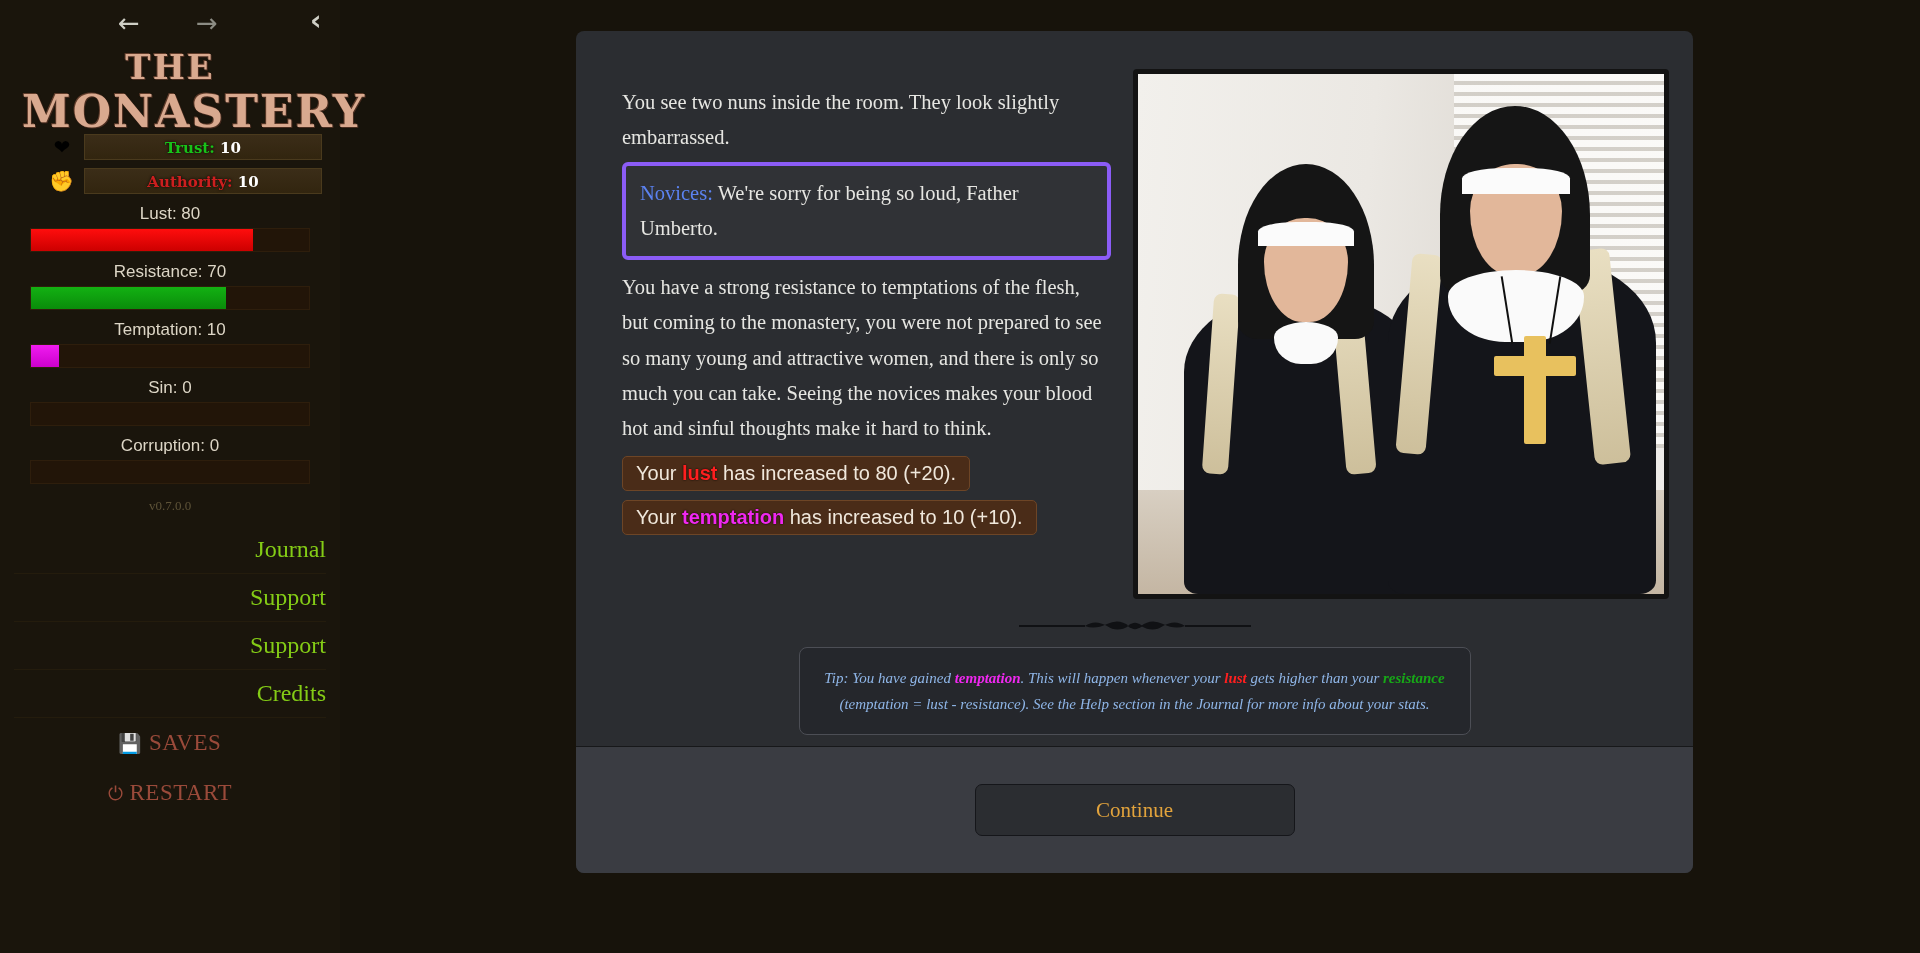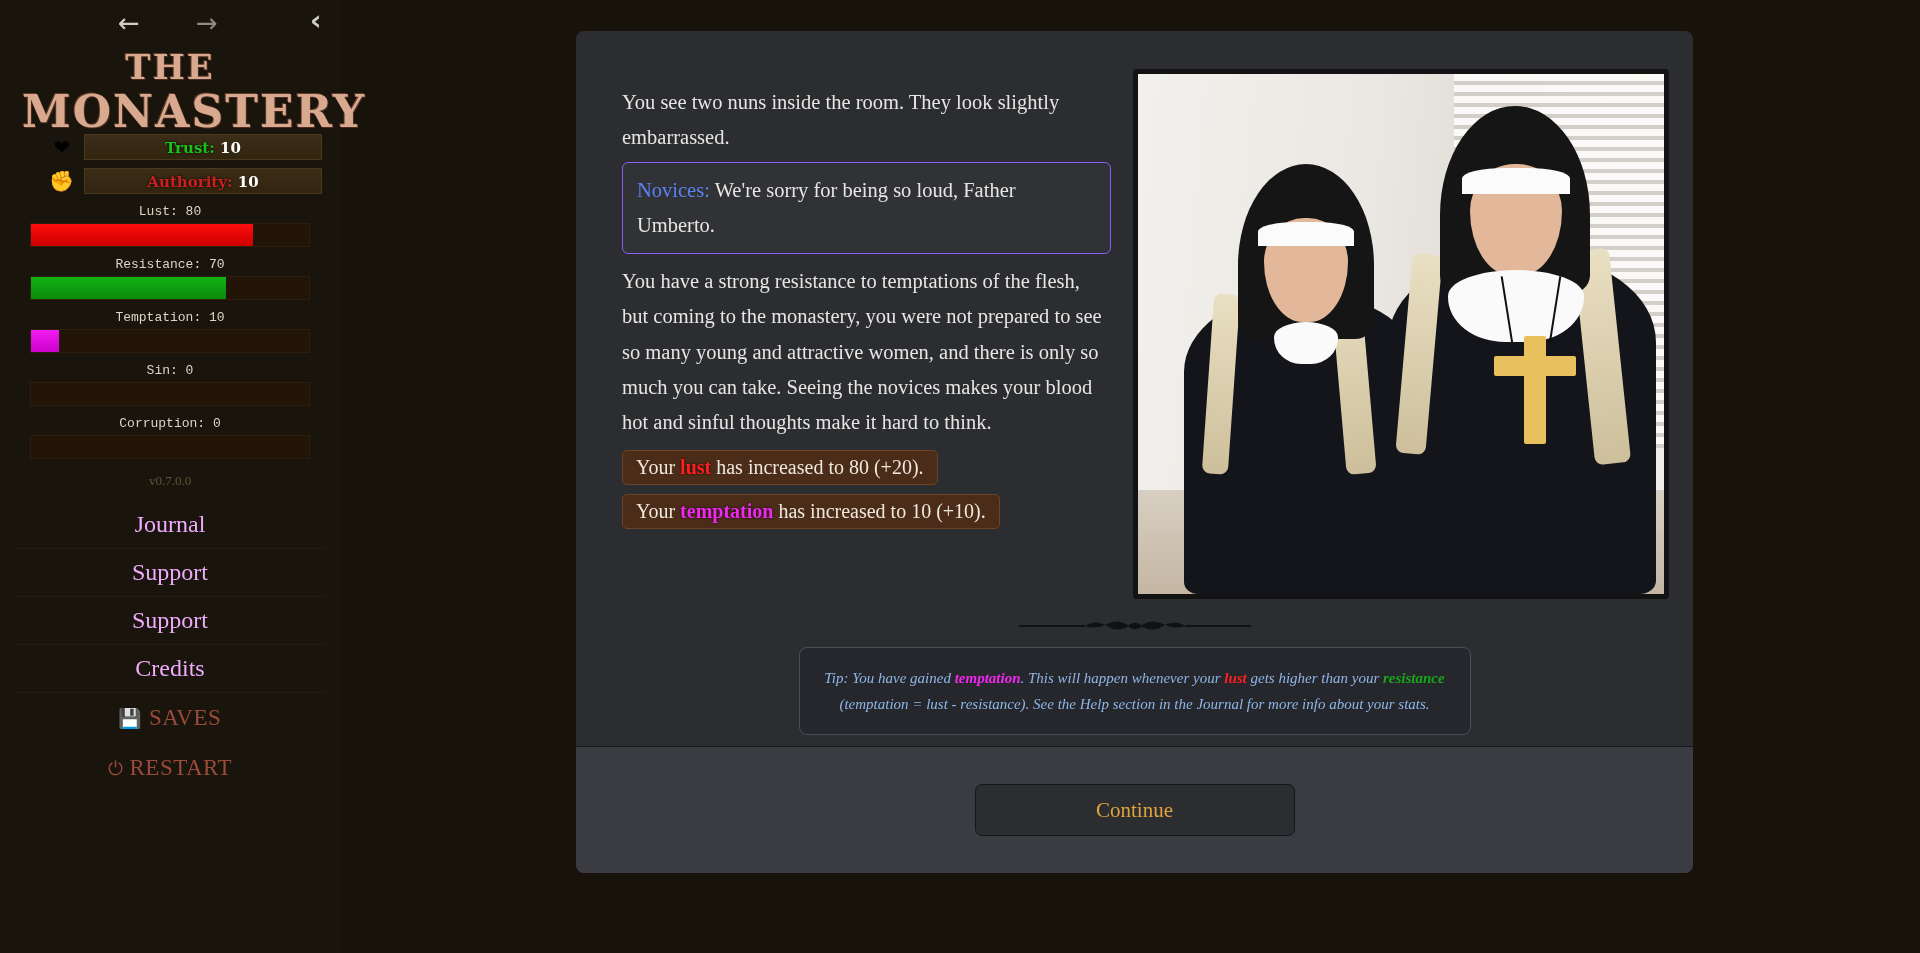--- a/index.html
+++ b/index.html
@@ -84,22 +84,22 @@
     font-weight: bold;
     color: #f2f2ee;
   }
   .pill .lbl-trust { color: #19c219; text-shadow: 0 0 3px #000; }
   .pill .lbl-auth  { color: #cc1f1f; text-shadow: 0 0 3px #000; }
   .pill .val { color: #ffffff; }
 
   .meter-block { margin: 10px 30px 0 30px; }
   .meter-label {
     text-align: center;
-    font-family: Liberation Mono, monospace;
-    font-size: 13px;
+    font-family: Liberation Sans, sans-serif;
+    font-size: 17px;
     color: #ddd6c6;
     margin-bottom: 4px;
   }
   .meter-track {
     height: 24px;
     background: #221508;
     border: 1px solid #2e1e0c;
     overflow: hidden;
   }
   .meter-fill { height: 100%; }
@@ -112,24 +112,24 @@
   #version {
     text-align: center;
     font-size: 13px;
     color: #5e5338;
     margin-top: 14px;
     font-family: "Liberation Serif", serif;
   }
 
   .menu-item {
     display: block;
-    text-align: center;
+    text-align: right;
     font-family: "Liberation Serif", serif;
     font-size: 24px;
-    color: #f0abfc;
+    color: #84cc16;
     padding: 10px 0;
     margin: 0 14px;
     border-bottom: 1px solid #241c0d;
     cursor: pointer;
   }
   #menu-list { margin-top: 12px; }
 
   .danger-item {
     display: block;
     text-align: center;
@@ -176,21 +176,21 @@
 
   .story-p {
     font-family: "Liberation Serif", serif;
     font-size: 20.5px;
     line-height: 1.72;
     color: #e6e6e2;
     margin-bottom: 4px;
   }
 
   .dialog-box {
-    border: 1px solid #8b5cf6;
+    border: 4px solid #8b5cf6;
     border-radius: 6px;
     padding: 10px 14px;
     margin: 6px 0 10px 0;
     background: #303236;
   }
   .dialog-box .speaker {
     color: #5b82f0;
     font-weight: normal;
   }
   .dialog-box .line {
@@ -200,21 +200,21 @@
     color: #e6e6e2;
   }
 
   .stat-box {
     display: inline-block;
     background: #4a2c18;
     border: 1px solid #6d4526;
     border-radius: 5px;
     padding: 5px 13px;
     margin-bottom: 9px;
-    font-family: Liberation Serif, serif;
+    font-family: Liberation Sans, sans-serif;
     font-size: 20px;
     color: #f0e8dc;
   }
   .stat-box .k-lust { color: #ff1f1f; font-weight: bold; text-shadow: 0 0 2px #000; }
   .stat-box .k-temp { color: #f028f0; font-weight: bold; text-shadow: 0 0 2px #000; }
 
   #image-col {
     width: 536px;
     padding-top: 12px;
   }

